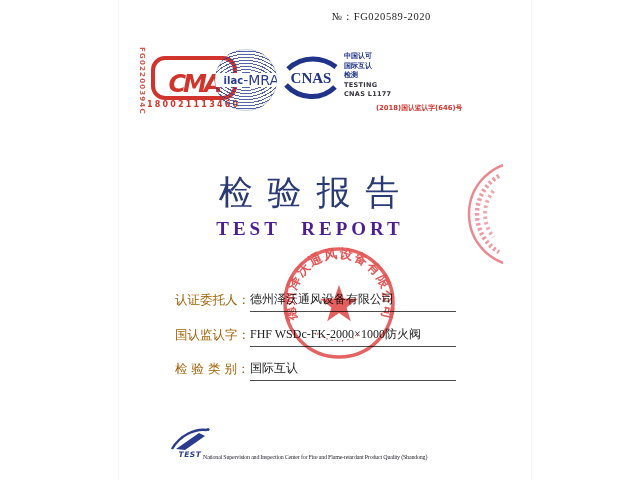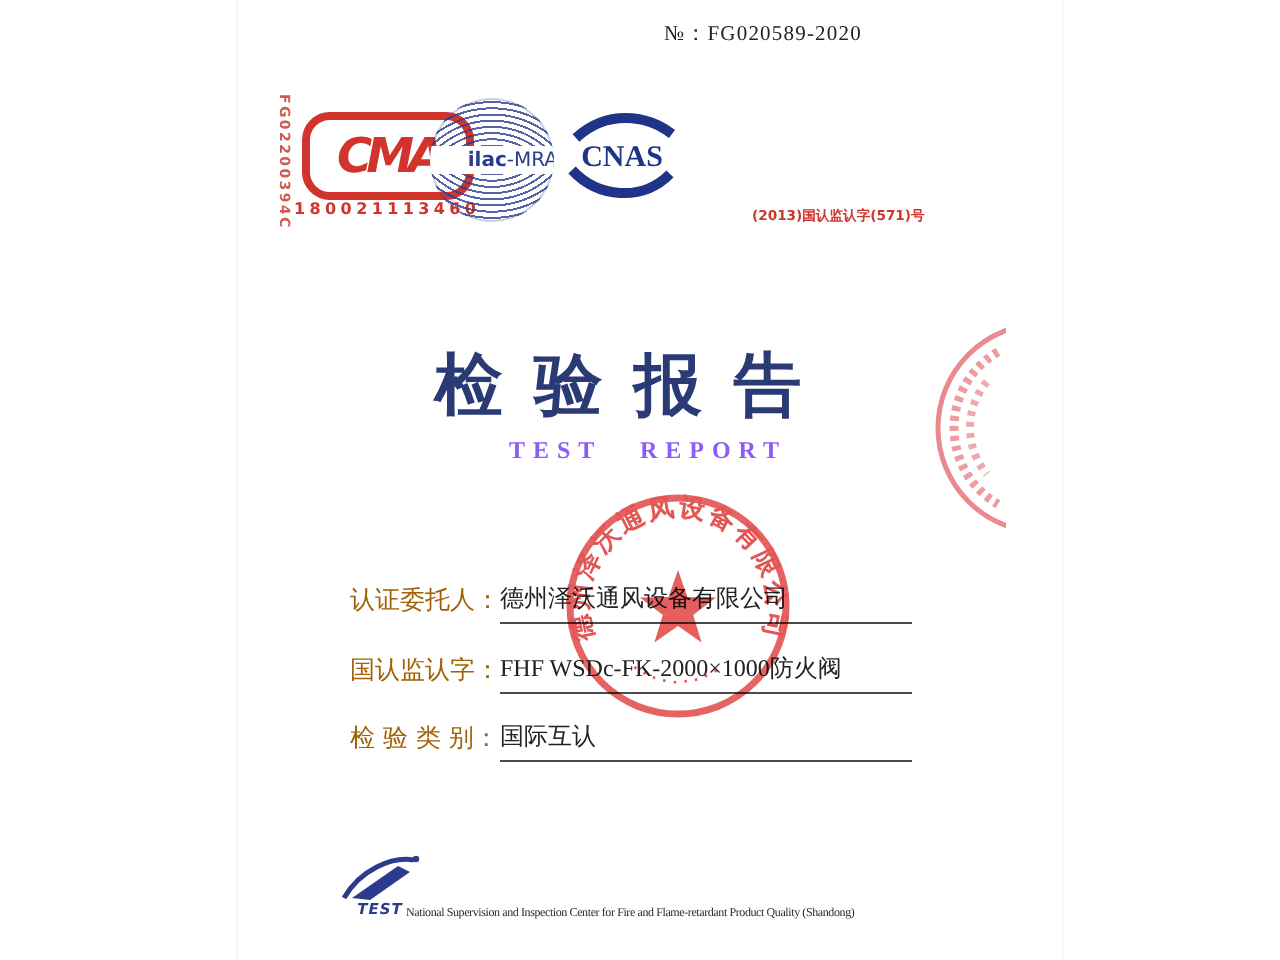--- a/index.html
+++ b/index.html
@@ -10,49 +10,49 @@
   
   .scanline{position:absolute;top:0;bottom:0;width:1px;background:rgba(0,0,0,0.03);}
 
   
   .report-no{left:332px;top:10px;font-family:"Liberation Serif",serif;font-size:10.5px;color:#222;letter-spacing:0.6px;}
 
   
   .side-code{left:138px;top:47px;height:95px;writing-mode:vertical-rl;font-size:7px;font-weight:bold;color:#cf5a50;letter-spacing:1.2px;}
 
   
-  .cma-box{left:151px;top:56px;width:78px;height:36px;border:4px solid #d0342c;border-radius:14px;display:flex;align-items:center;justify-content:center;}
+  .cma-box{left:151px;top:56px;width:78px;height:36px;border:4px solid #d0342c;border-radius:14px;display:flex;align-items:flex-end;justify-content:center;}
   .cma-box span{font-size:24px;font-weight:bold;font-style:italic;color:#d0342c;letter-spacing:-3px;line-height:1;}
   .cma-num{left:147px;top:100px;font-size:8px;font-weight:bold;color:#d0342c;letter-spacing:2.2px;}
 
   
   .ilac{left:215px;top:49px;width:62px;height:62px;border-radius:50%;overflow:hidden;box-shadow:inset 0 0 0 1px rgba(43,60,142,0.25);}
   .ilac::before{content:"";position:absolute;left:0;right:0;top:0;bottom:50%;
     background:repeating-radial-gradient(circle at 50% 175%,rgba(43,60,142,0) 0 2.1px,rgba(43,60,142,0.8) 2.1px 3.1px);}
   .ilac::after{content:"";position:absolute;left:0;right:0;top:50%;bottom:0;
     background:repeating-radial-gradient(circle at 50% -75%,rgba(43,60,142,0) 0 2.1px,rgba(43,60,142,0.8) 2.1px 3.1px);}
   .ilac-band{position:absolute;left:-2px;right:-2px;top:24px;height:14px;background:#fff;display:flex;align-items:center;justify-content:flex-end;z-index:2;}
   .ilac-band b{font-size:10px;color:#2b3c8e;}
-  .ilac-band i{font-size:10px;font-style:normal;color:#2b3c8e;}
+  .ilac-band i{font-size:14px;font-style:normal;color:#2b3c8e;}
 
   
   .cnas-logo{left:281px;top:56px;}
   .cnas-info{left:344px;top:52px;line-height:9.5px;}
   .cnas-info .zh{font-size:7px;font-weight:bold;color:#1f3488;}
   .cnas-info .en{font-size:6.5px;color:#33333f;font-weight:bold;letter-spacing:0.3px;}
 
   
   .cal-ring{left:393px;top:48px;width:44px;height:44px;border:5px solid #d0342c;border-radius:50%;display:flex;align-items:center;justify-content:center;}
   .cal-ring::after{content:"";position:absolute;right:-7px;top:20px;width:9px;height:11px;background:#fff;}
   .cal-ring span{font-size:19px;font-weight:bold;font-style:italic;color:#d0342c;letter-spacing:-2px;}
   .cal-caption{left:376px;top:103px;font-size:6.8px;font-weight:bold;color:#d0342c;}
 
   
-  .title-zh{left:110px;top:170px;width:400px;text-align:center;font-size:34px;font-weight:bold;color:#2a3a74;letter-spacing:2px;}
-  .title-en{left:124px;top:218px;width:400px;text-align:center;font-family:"Liberation Serif",serif;font-size:12px;font-weight:bold;color:#8b5cf6;letter-spacing:4px;word-spacing:12px;}
+  .title-zh{left:110px;top:170px;width:400px;text-align:center;font-size:34px;font-weight:normal;color:#2a3a74;letter-spacing:2px;}
+  .title-en{left:110px;top:218px;width:400px;text-align:center;font-family:"Liberation Serif",serif;font-size:19px;font-weight:bold;color:#4c1d95;letter-spacing:4px;word-spacing:12px;}
 
   
   .form-row{left:163px;height:20px;}
   .form-label{position:absolute;left:12px;top:0;font-size:12.5px;color:#a16207;white-space:nowrap;}
   .form-value{position:absolute;left:87px;top:-1px;width:206px;border-bottom:1px solid #4b4b4b;padding-bottom:3px;font-family:"Liberation Serif",serif;font-size:12px;color:#222;white-space:nowrap;overflow:visible;}
 
   
   .footer-name-zh{left:211px;top:431px;font-size:12.5px;font-weight:bold;color:#17317c;letter-spacing:0.2px;white-space:nowrap;}
   .footer-name-en{left:203px;top:454px;font-family:"Liberation Serif",serif;font-size:6px;color:#2a2a33;white-space:nowrap;letter-spacing:-0.2px;}
   .sdqi{left:170px;top:427px;width:40px;text-align:center;}
@@ -87,22 +87,29 @@
         <i>-MRA</i>
     </div>
   </div>
 
   <svg class="abs cnas-logo" width="60" height="44" viewBox="0 0 60 44">
     <path d="M7,13 C22,-1 42,1 55,11" stroke="#1f3488" stroke-width="5" fill="none"></path>
     <path d="M5,29 C18,43 40,45 54,31" stroke="#1f3488" stroke-width="5" fill="none"></path>
     <text x="30" y="27" text-anchor="middle" font-family="Liberation Serif, serif" font-size="15" font-weight="bold" fill="#1f3488">CNAS</text>
   </svg>
 
+  <div class="abs cnas-info">
+    <div class="zh">中国认可</div>
+    <div class="zh">国际互认</div>
+    <div class="zh">检测</div>
+    <div class="en">TESTING</div>
+    <div class="en">CNAS L1177</div>
+  </div>
 
-  <div class="abs cal-caption">(2013)国认监认字(571)号</div>
+  <div class="abs cal-caption">(2018)国认监认字(646)号</div>
 
   <div class="abs title-zh">检 验 报 告</div>
   <div class="abs title-en">TEST REPORT</div>
 
   <svg class="abs corner-seal" width="48" height="112" viewBox="0 0 48 112">
     <circle cx="66" cy="56" r="52" fill="none" stroke="rgba(224,80,90,0.8)" stroke-width="2.5"></circle>
     <path d="M44,17.9 A44,44 0 0 0 44,94.1" fill="none" stroke="rgba(224,85,95,0.7)" stroke-width="4.5" stroke-dasharray="2.5 2.5"></path>
     <path d="M38.4,32.9 A36,36 0 0 0 38.4,79.1" fill="none" stroke="rgba(224,85,95,0.6)" stroke-width="4" stroke-dasharray="2.5 3"></path>
   </svg>
 

